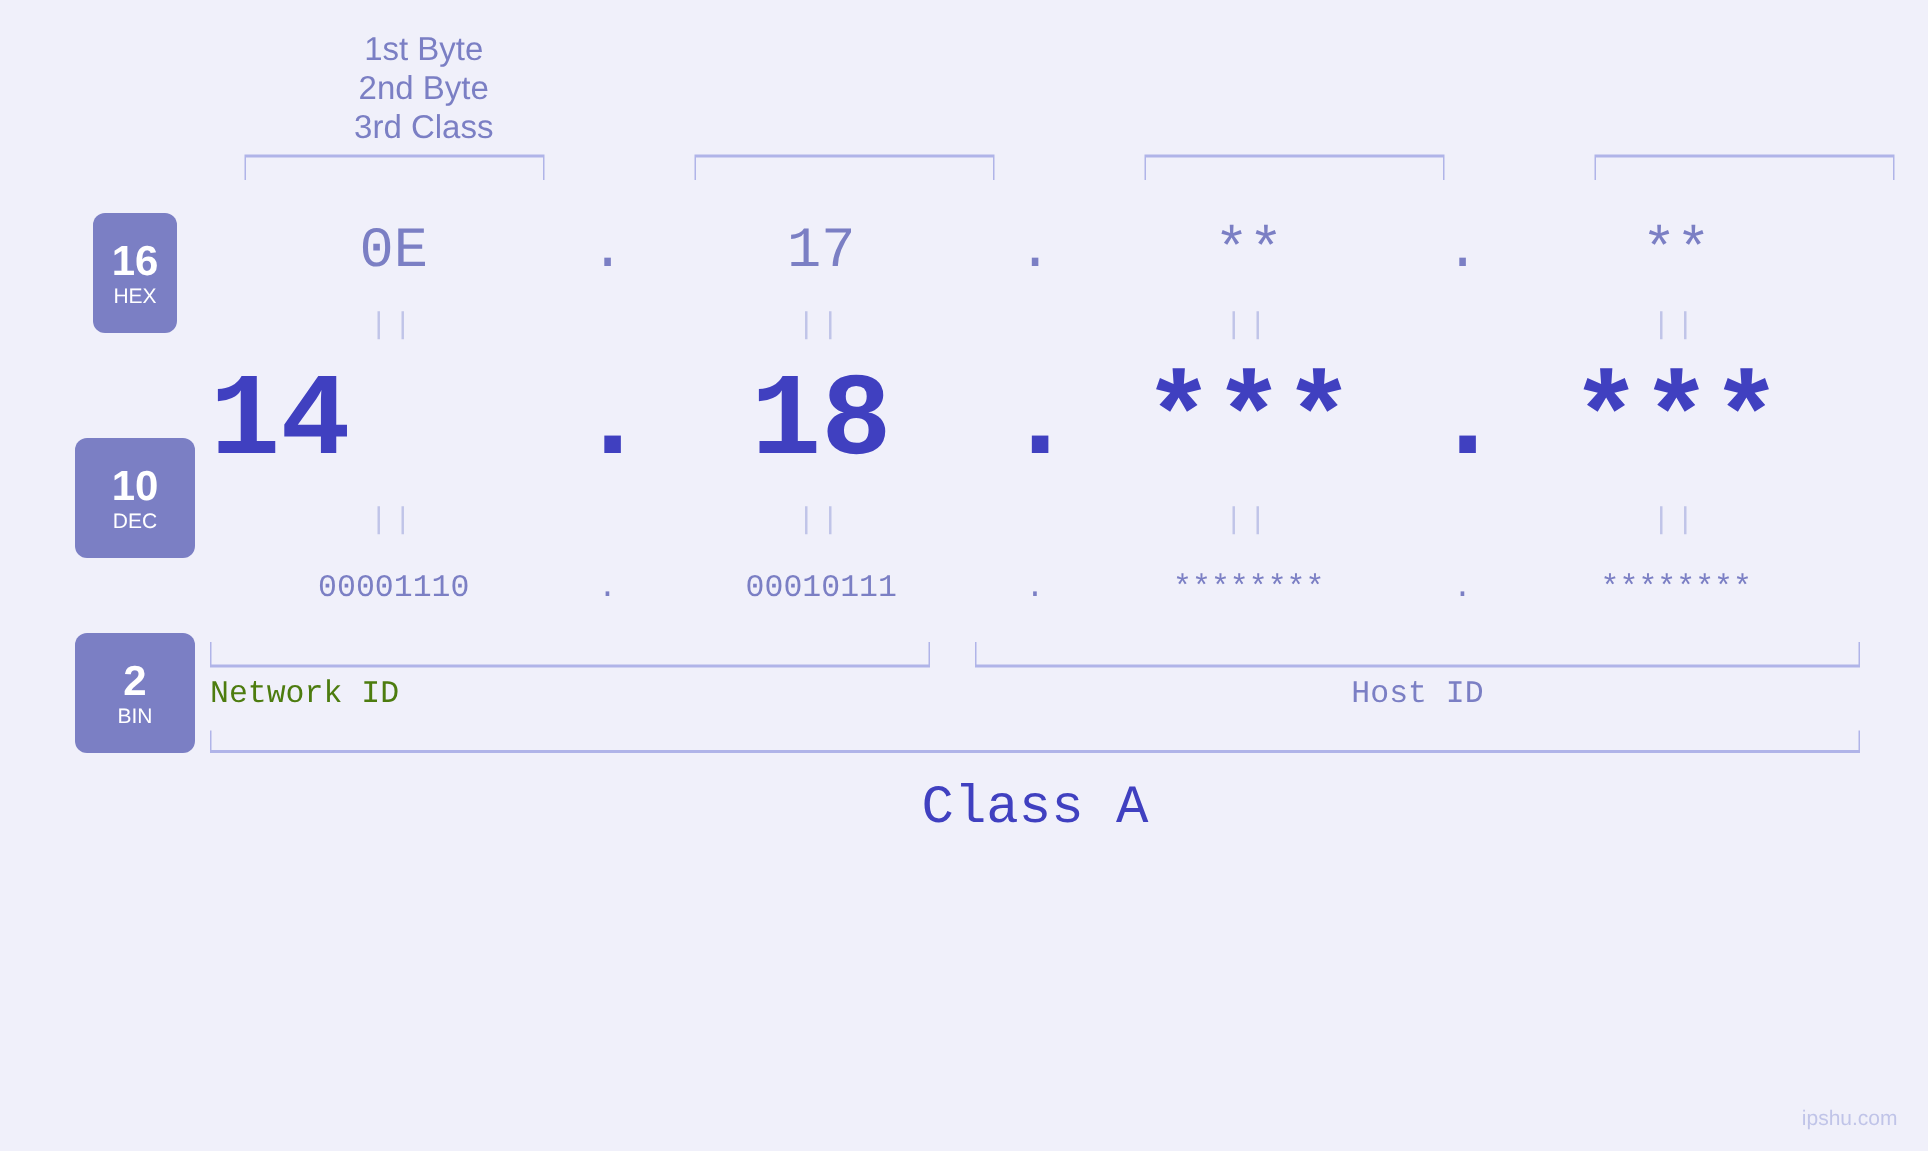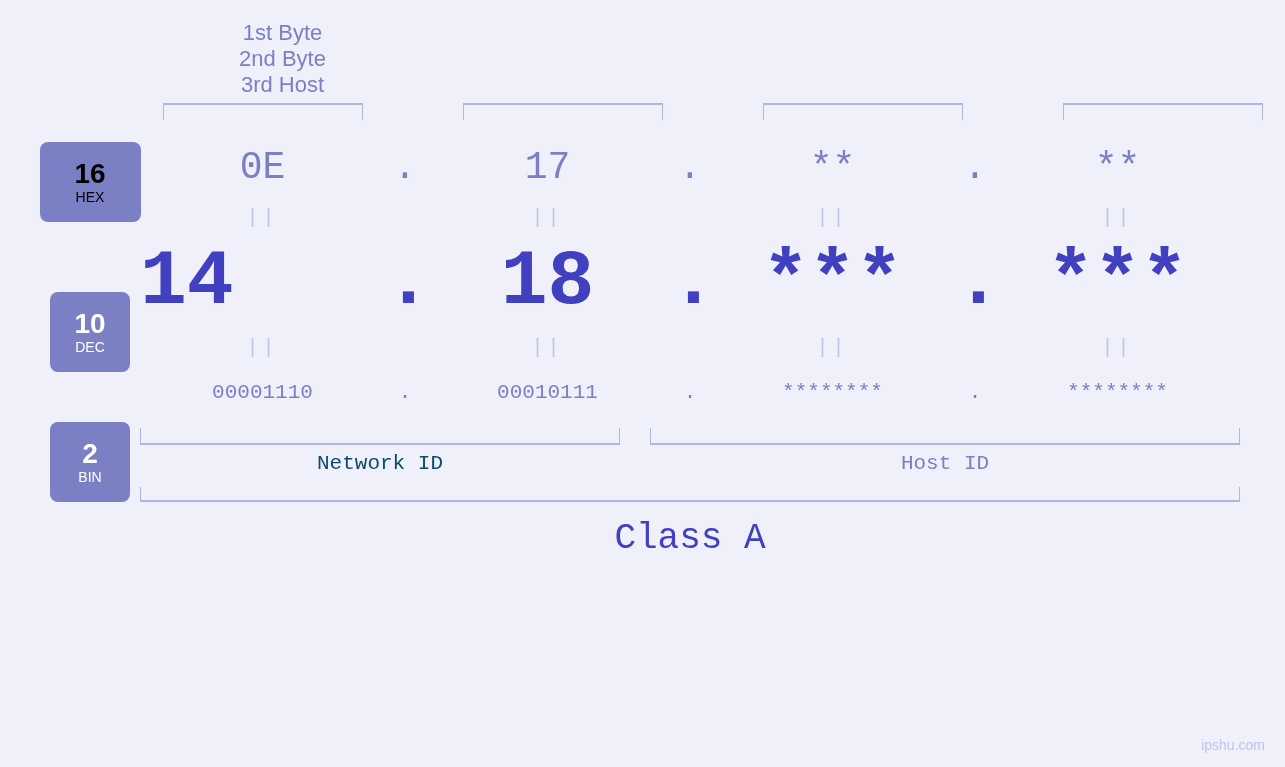--- a/index.html
+++ b/index.html
@@ -27,21 +27,21 @@
 </head>
 <body>
 
 <div class="container">
 
   <div style="display:flex; width:1100px; margin-left:140px; margin-top:20px; justify-content:space-between;flex-direction:column;">
     <div style="width:240px; text-align:center; color:#7b7fc4; font-size:22px; font-family:Arial,sans-serif;">1st Byte</div>
     <div style="width:10px;"></div>
     <div style="width:240px; text-align:center; color:#7b7fc4; font-size:22px; font-family:Arial,sans-serif;">2nd Byte</div>
     <div style="width:10px;"></div>
-    <div style="width:240px; text-align:center; color:#7b7fc4; font-size:22px; font-family:Arial,sans-serif;">3rd Host</div>
+    <div style="width:240px; text-align:center; color:#7b7fc4; font-size:22px; font-family:Arial,sans-serif;">3rd Class</div>
     <div style="width:10px;"></div>
   </div>
 
   <div style="display:flex; width:1100px; margin-left:140px; margin-top:2px; justify-content:space-between;">
     <svg width="200" height="22">
         <polyline points="0,20 0,4 200,4 200,20" fill="none" stroke="#b0b4e8" stroke-width="2"></polyline>
       </svg>
     <svg width="200" height="22">
         <polyline points="0,20 0,4 200,4 200,20" fill="none" stroke="#b0b4e8" stroke-width="2"></polyline>
       </svg>
@@ -49,21 +49,21 @@
         <polyline points="0,20 0,4 200,4 200,20" fill="none" stroke="#b0b4e8" stroke-width="2"></polyline>
       </svg>
     <svg width="200" height="22">
         <polyline points="0,20 0,4 200,4 200,20" fill="none" stroke="#b0b4e8" stroke-width="2"></polyline>
       </svg>
   </div>
 
   <div style="display:flex; flex-direction:row; width:1285px; margin-top:10px;">
 
     <div style="display:flex; flex-direction:column; align-items:center; width:140px; padding-left:40px; gap:50px; padding-top:10px;">
-      <div style="background:#7b7fc4; color:#000000; border-radius:8px; width:101px; height:80px; display:flex; flex-direction:column; align-items:center; justify-content:center; font-family:Arial,sans-serif;">
+      <div style="background:#7b7fc4; color:#ffffff; border-radius:8px; width:56px; height:80px; display:flex; flex-direction:column; align-items:center; justify-content:center; font-family:Arial,sans-serif;">
         <span style="font-size:28px; font-weight:bold; line-height:1.1;">16</span>
         <span style="font-size:14px;">HEX</span>
       </div>
       <div style="background:#7b7fc4; color:white; border-radius:8px; width:80px; height:80px; display:flex; flex-direction:column; align-items:center; justify-content:center; font-family:Arial,sans-serif;margin-top:20px;">
         <span style="font-size:28px; font-weight:bold; line-height:1.1;">10</span>
         <span style="font-size:14px;">DEC</span>
       </div>
       <div style="background:#7b7fc4; color:white; border-radius:8px; width:80px; height:80px; display:flex; flex-direction:column; align-items:center; justify-content:center; font-family:Arial,sans-serif;">
         <span style="font-size:28px; font-weight:bold; line-height:1.1;">2</span>
         <span style="font-size:14px;">BIN</span>
@@ -128,21 +128,21 @@
           <polyline points="0,2 0,18 480,18 480,2" fill="none" stroke="#b0b4e8" stroke-width="2"></polyline>
         </svg>
         <div style="width:30px;"></div>
 
         <svg width="590" height="22">
           <polyline points="0,2 0,18 590,18 590,2" fill="none" stroke="#b0b4e8" stroke-width="2"></polyline>
         </svg>
       </div>
 
       <div style="display:flex; width:1100px; margin-top:4px;">
-        <div style="width:480px; text-align:center; color:#0c4a6e; font-size:21px; font-family:'Courier New',monospace;">Network ID</div>
+        <div style="width:480px; color:#4d7c0f; font-size:21px; font-family:'Courier New',monospace;">Network ID</div>
         <div style="width:30px;"></div>
         <div style="width:590px; text-align:center; color:#7b7fc4; font-size:21px; font-family:'Courier New',monospace;">Host ID</div>
       </div>
 
       <div style="width:1100px; margin-top:10px;">
         <svg width="1100" height="18">
           <polyline points="0,2 0,16 1100,16 1100,2" fill="none" stroke="#b0b4e8" stroke-width="2"></polyline>
         </svg>
       </div>
 

